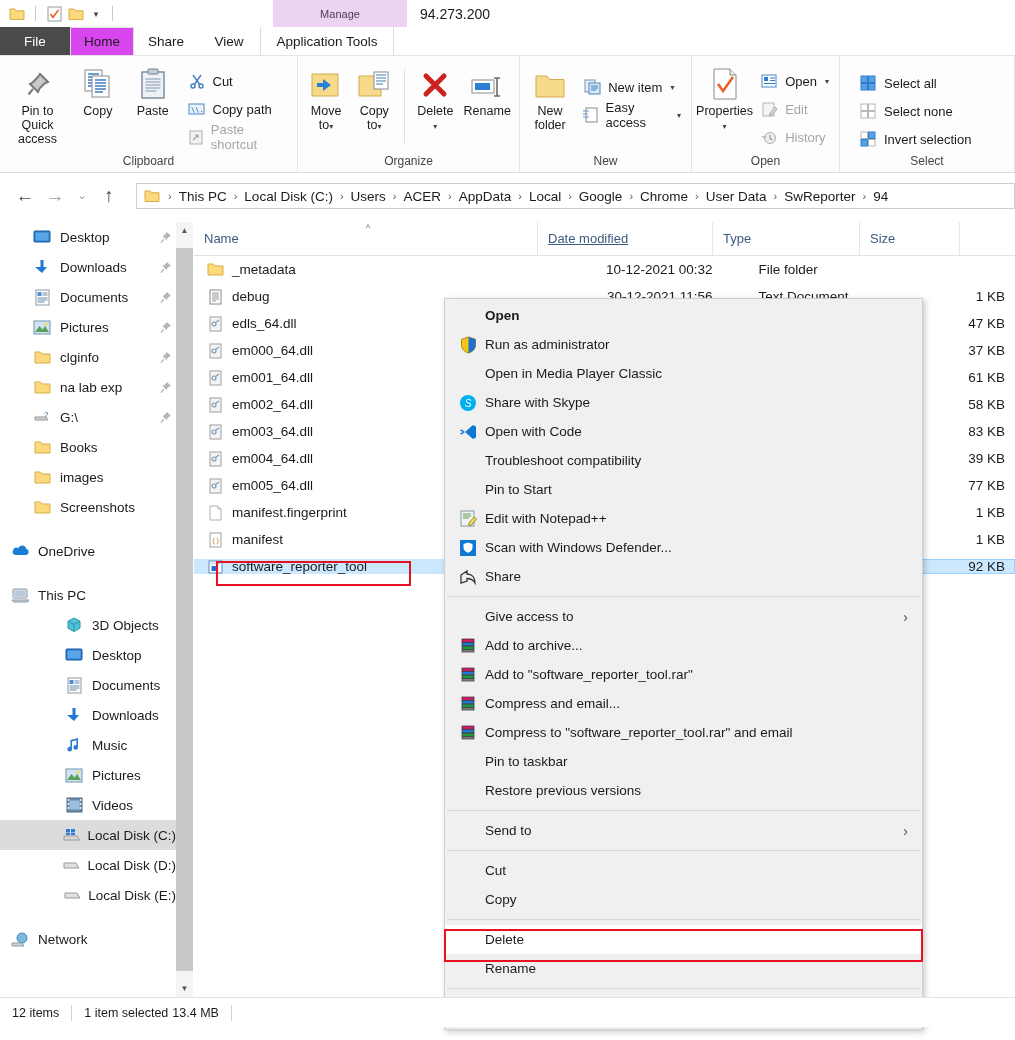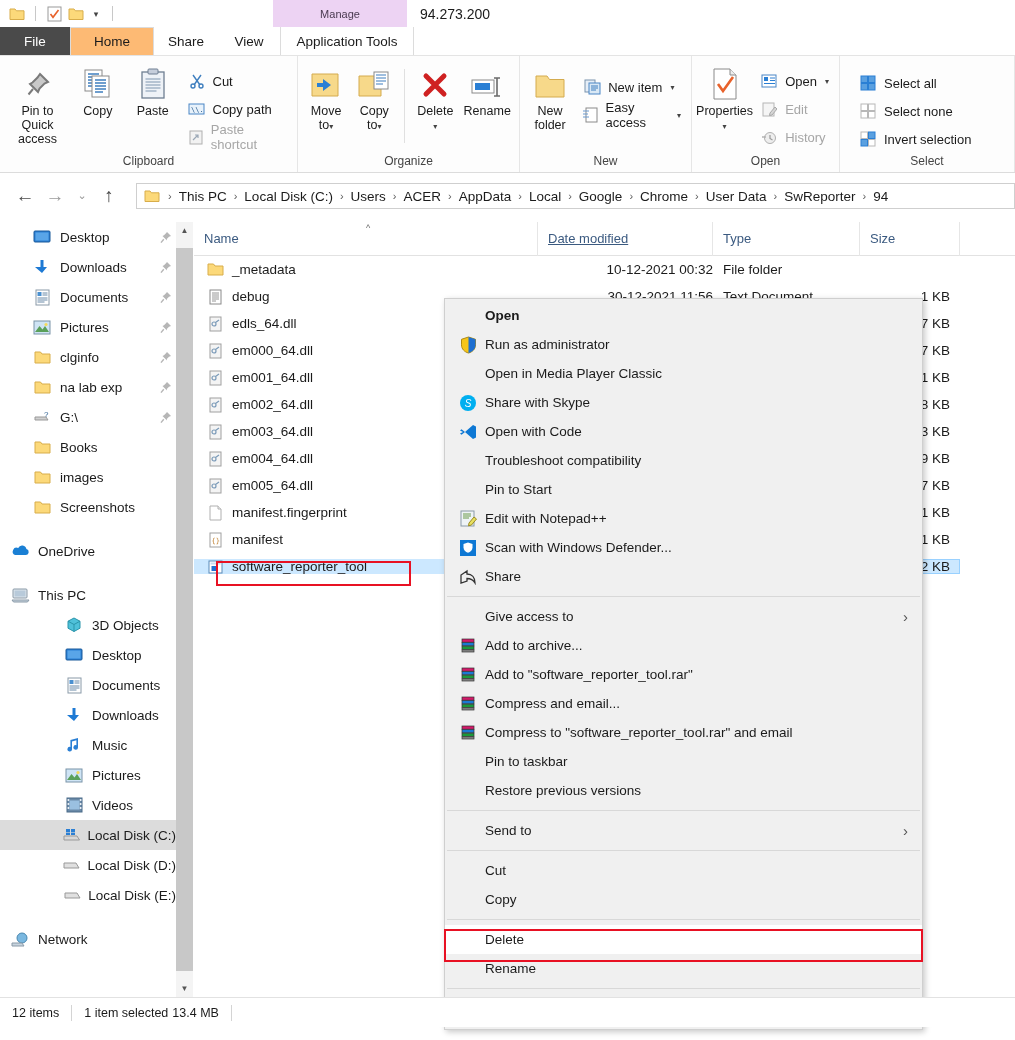--- a/index.html
+++ b/index.html
@@ -32,21 +32,21 @@
     font-size:14px; color:#1b1b1b;
   }
 
   
   .ribbon-tabs {
     position:absolute; left:0; top:27px; width:1015px; height:28px;
     background:#ffffff; display:flex; align-items:stretch;
   }
   .rtab { display:flex; align-items:center; justify-content:center; font-size:13.5px; color:#1b1b1b; height:28px; }
   .rtab-file { width:70px; background:#4a4a4a; color:#fff; }
-  .rtab-home { width:84px; background:#fdba74; border-left:1px solid #dcdcdc; border-right:1px solid #dcdcdc; border-top:1px solid #dcdcdc; }
+  .rtab-home { width:64px; background:#d946ef; border-left:1px solid #dcdcdc; border-right:1px solid #dcdcdc; border-top:1px solid #dcdcdc; }
   .rtab-share { width:64px; }
   .rtab-view { width:62px; }
   .rtab-apptools { width:134px; border-left:1px solid #dcdcdc; border-right:1px solid #dcdcdc; }
 
   
   .ribbon {
     position:absolute; left:0; top:55px; width:1015px; height:118px;
     background:#fdfdfd; border-top:1px solid #e4e4e4; border-bottom:1px solid #dcdcdc;
     display:flex; align-items:stretch;
   }
@@ -103,21 +103,21 @@
   .filepane { position:absolute; left:194px; top:222px; width:821px; height:775px; background:#fff; }
   .colhdr { display:flex; height:34px; align-items:center; border-bottom:1px solid #e2e2e2; }
   .colhdr .ch { font-size:13px; color:#3b5a80; padding-left:10px; position:relative; height:34px;
                 display:flex; align-items:center; border-right:1px solid #e6e6e6; }
   .ch-name { width:344px; }
   .ch-date { width:175px;text-decoration:underline; }
   .ch-type { width:147px; }
   .ch-size { width:100px; }
   .sortmark { position:absolute; left:172px; top:1px; font-size:9px; color:#6b6b6b; }
 
-  .frow { display:flex; align-items:center; height:27px; font-size:13.5px; color:#1b1b1b; position:relative; }
+  .frow { display:flex; align-items:center; height:27px; font-size:13.5px; color:#1b1b1b; position:relative;gap:36px; }
   .frow .fname { width:344px; display:flex; align-items:center; padding-left:10px; }
   .frow .fname .fico { width:22px; display:flex; align-items:center; justify-content:center; margin-right:6px; }
   .frow .fdate { width:175px; padding-left:10px; color:#1b1b1b;text-align:right; }
   .frow .ftype { width:147px; padding-left:10px; color:#1b1b1b; }
   .frow .fsize { width:100px; padding-right:10px; text-align:right; color:#1b1b1b; }
   .frow.selected .fname-hl { background:#cce8ff; }
   .frow.selected .fsize { background:#cce8ff; box-shadow: 0 0 0 1px #99d1ff inset; }
 
   .sel-outline { position:absolute; left:216px; top:561px; width:195px; height:25px;
                  border:2px solid #e81123; pointer-events:none; }

